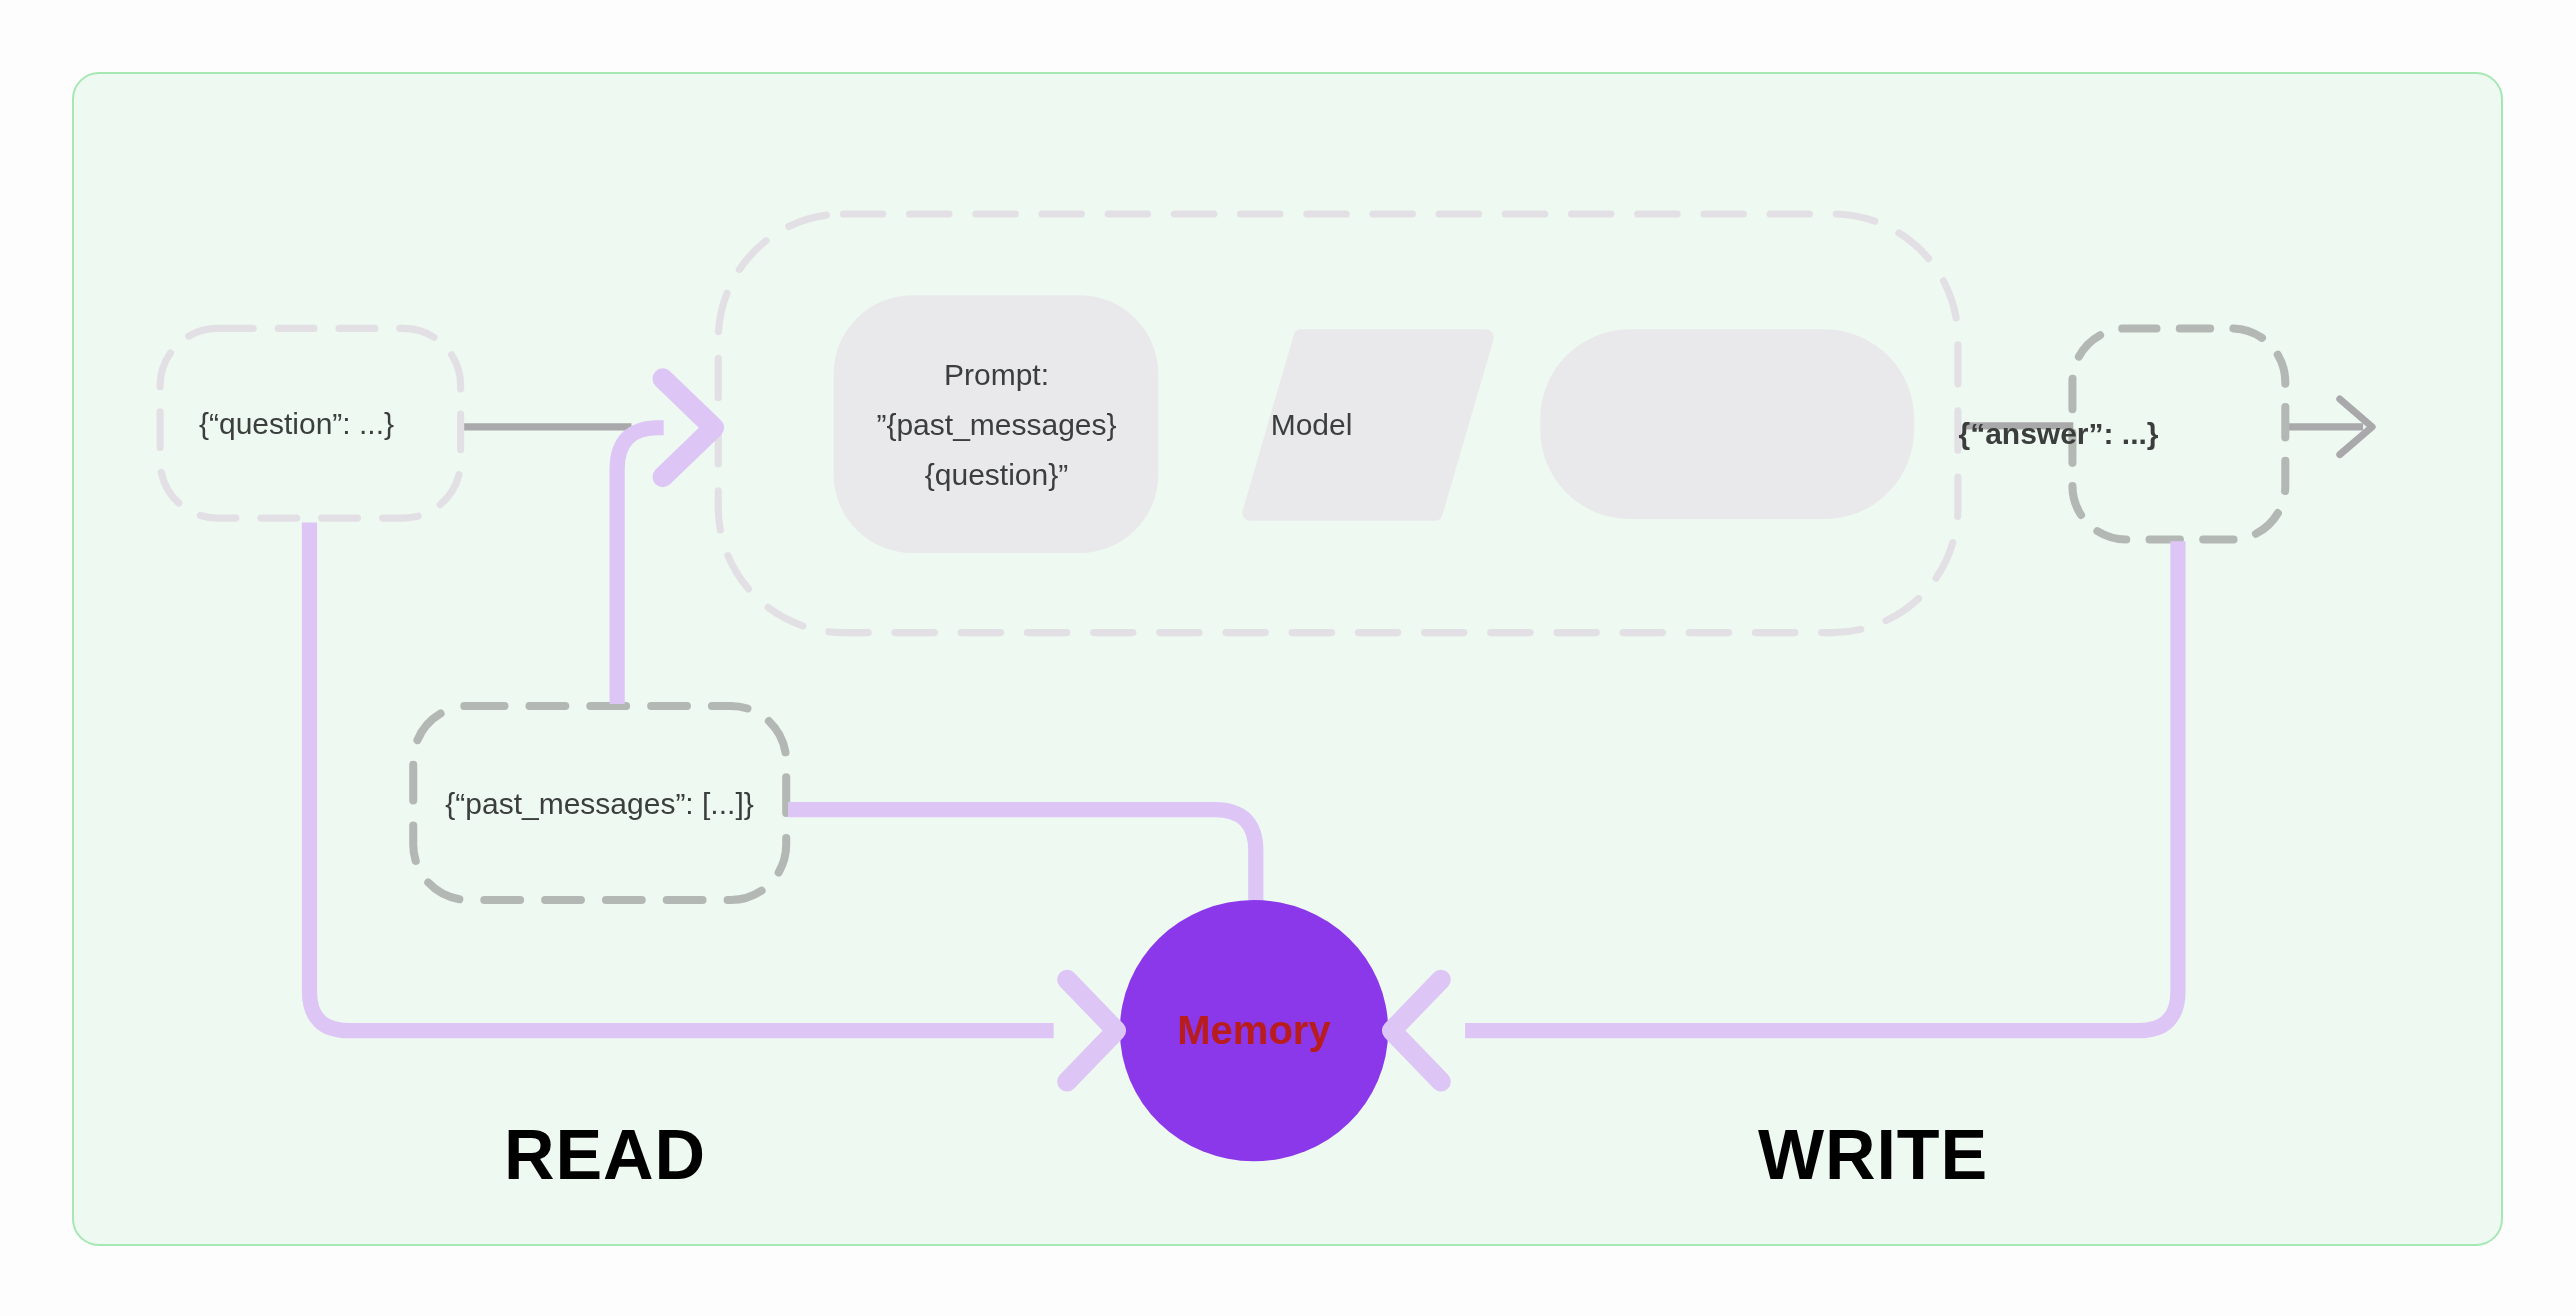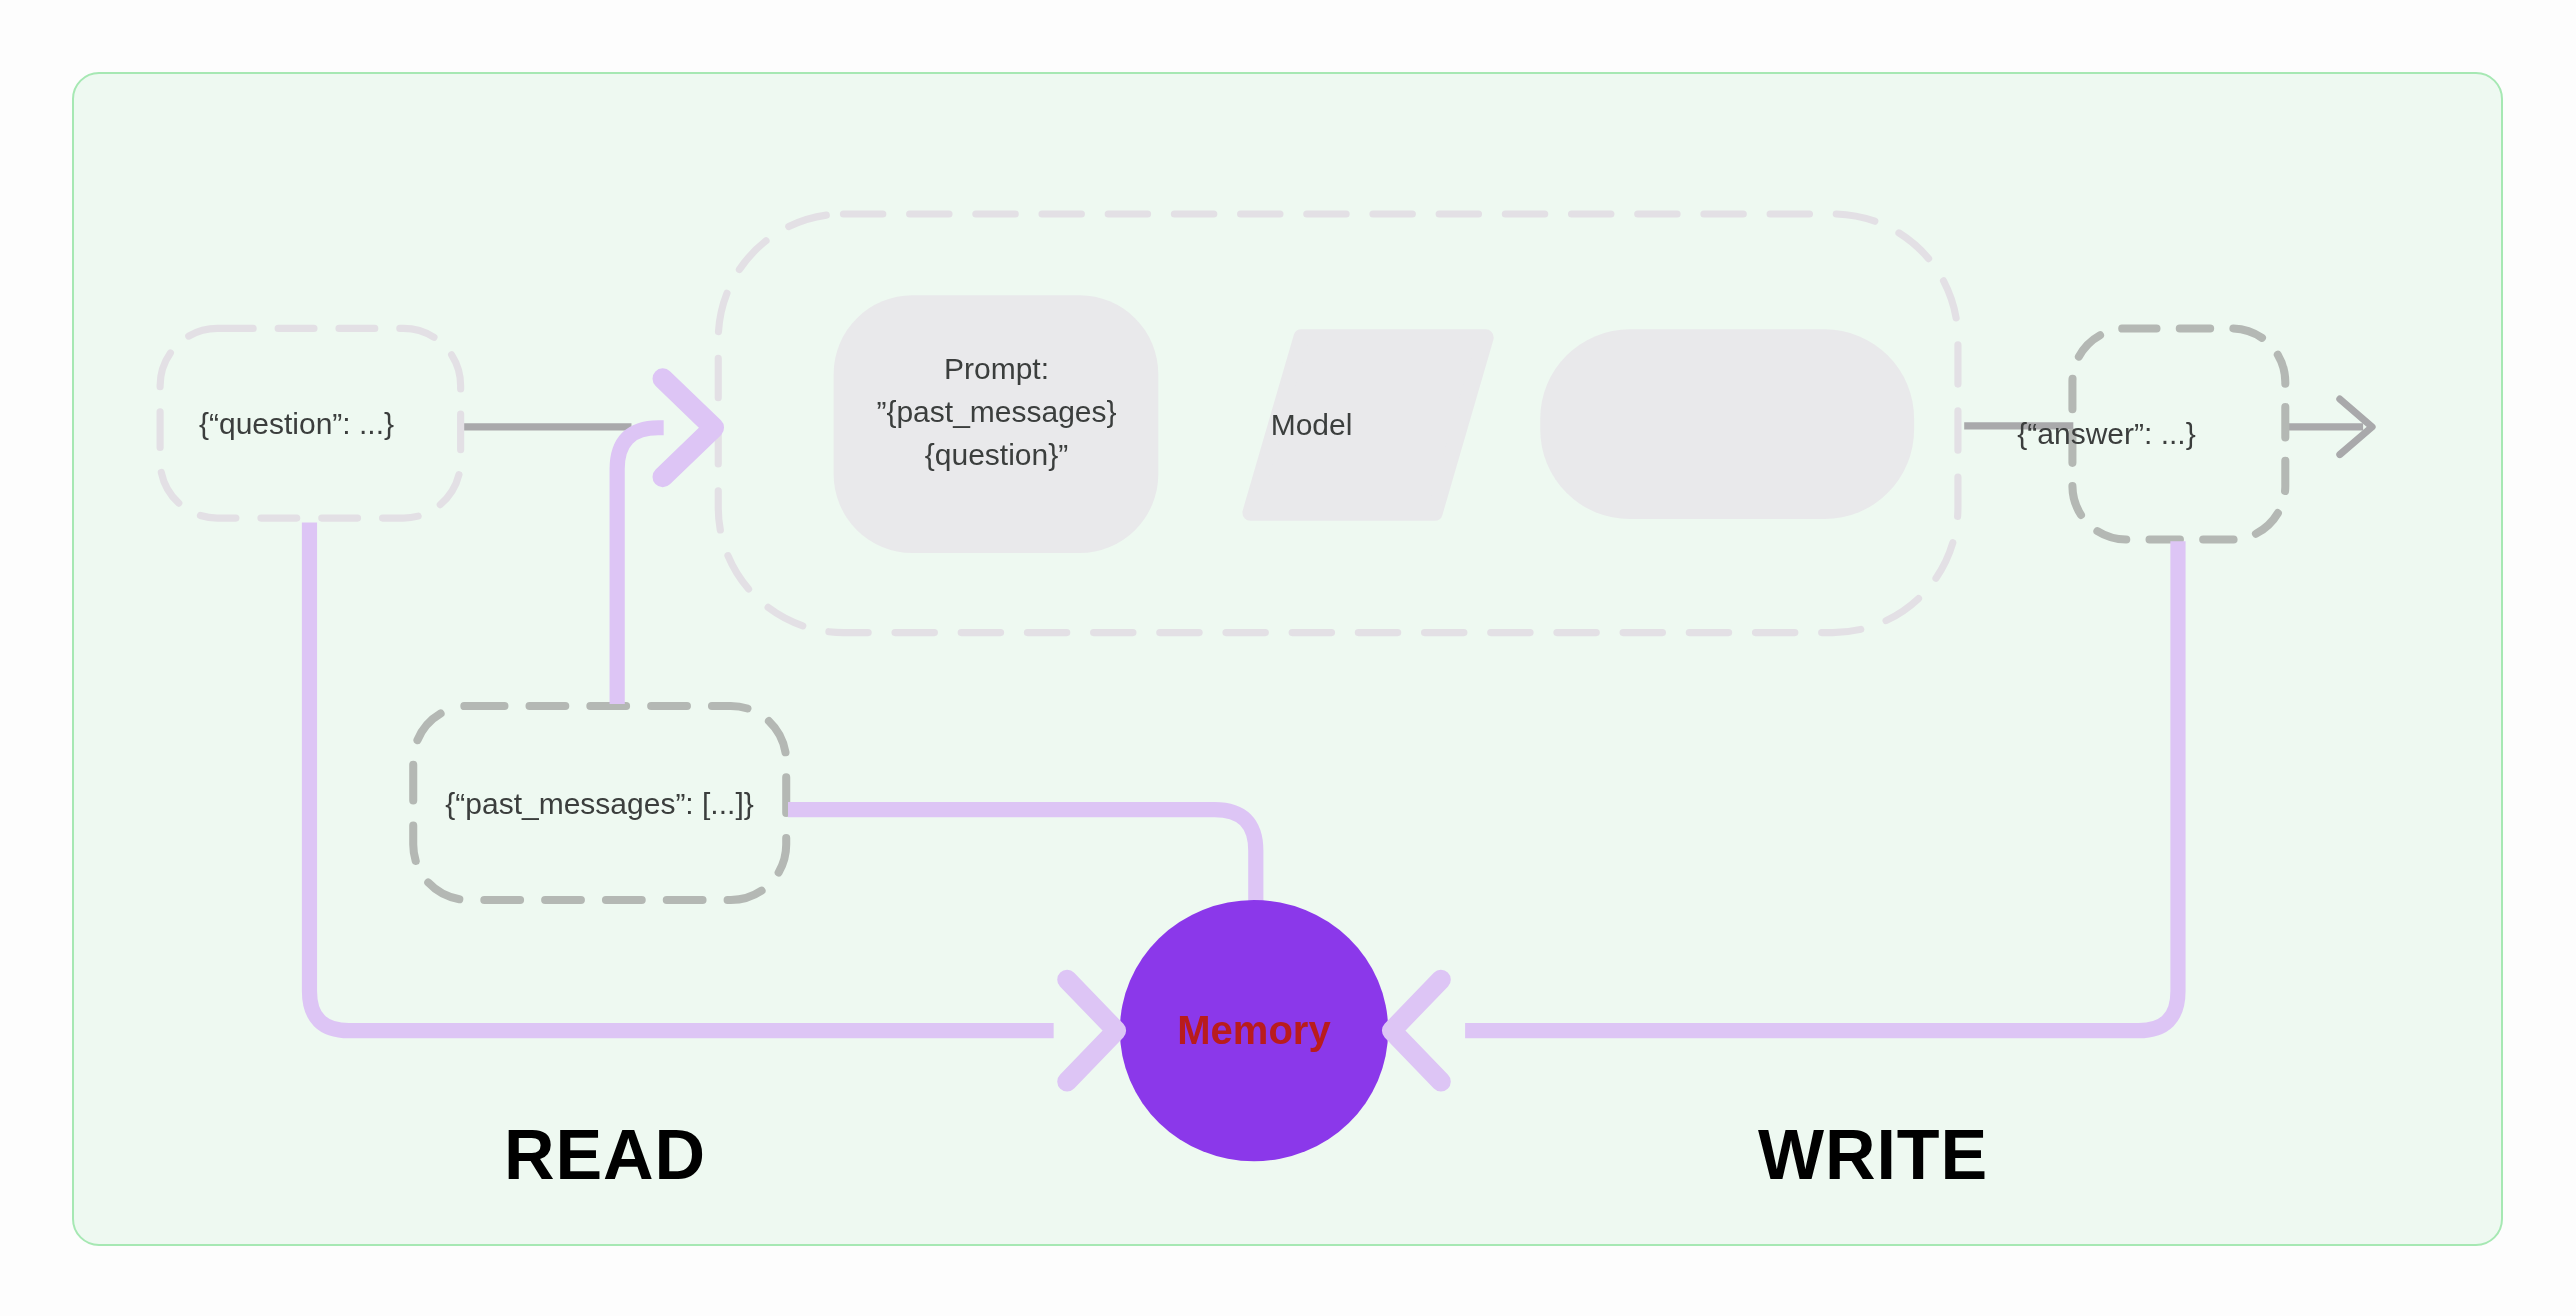--- a/index.html
+++ b/index.html
@@ -94,30 +94,30 @@
     <path d="M881 905 L1358 905 Q1404 905 1404 951 L1404 1015" fill="none" stroke-width="17" stroke="#ddc5f5"></path>
 
     <ellipse cx="1402" cy="1152" rx="150" ry="146" fill="#8b38ea"></ellipse>
 
     <path d="M1193 1095 L1248 1152 L1193 1209" fill="none" stroke-width="22" stroke-linecap="round" stroke-linejoin="round" stroke="#ddc5f5"></path>
     <path d="M1611 1095 L1556 1152 L1611 1209" fill="none" stroke-width="22" stroke-linecap="round" stroke-linejoin="round" stroke="#ddc5f5"></path>
   </svg>
 
   <div class="node-label" style="left:146px; top:328px; width:301px; height:190px;">{“question”: ...}</div>
 
-  <div class="node-label" style="left:834px; top:282px; width:325px; height:258px;">
+  <div class="node-label" style="left:834px; top:295px; width:325px; height:258px;gap:7px;">
     <div>Prompt:</div>
     <div>”{past_messages}</div>
     <div>{question}”</div>
   </div>
 
   <div class="node-label" style="left:1194px; top:329px; width:235px; height:191px;">Model</div>
 
 
-  <div class="node-label" style="left:2000px; top:328px; width:213px; height:211px;">{“answer”: ...}</div>
+  <div class="node-label" style="left:1952px; top:328px; width:213px; height:211px;font-weight:bold;">{“answer”: ...}</div>
 
   <div class="node-label" style="left:413px; top:706px; width:373px; height:194px;">{“past_messages”: [...]}</div>
 
   <div class="node-label memory-label" style="left:1120px; top:900px; width:268px; height:261px;">Memory</div>
 
   <div class="flow-word" style="left:504px; top:1115px;">READ</div>
   <div class="flow-word" style="left:1758px; top:1115px;">WRITE</div>
 
 </div>
 

